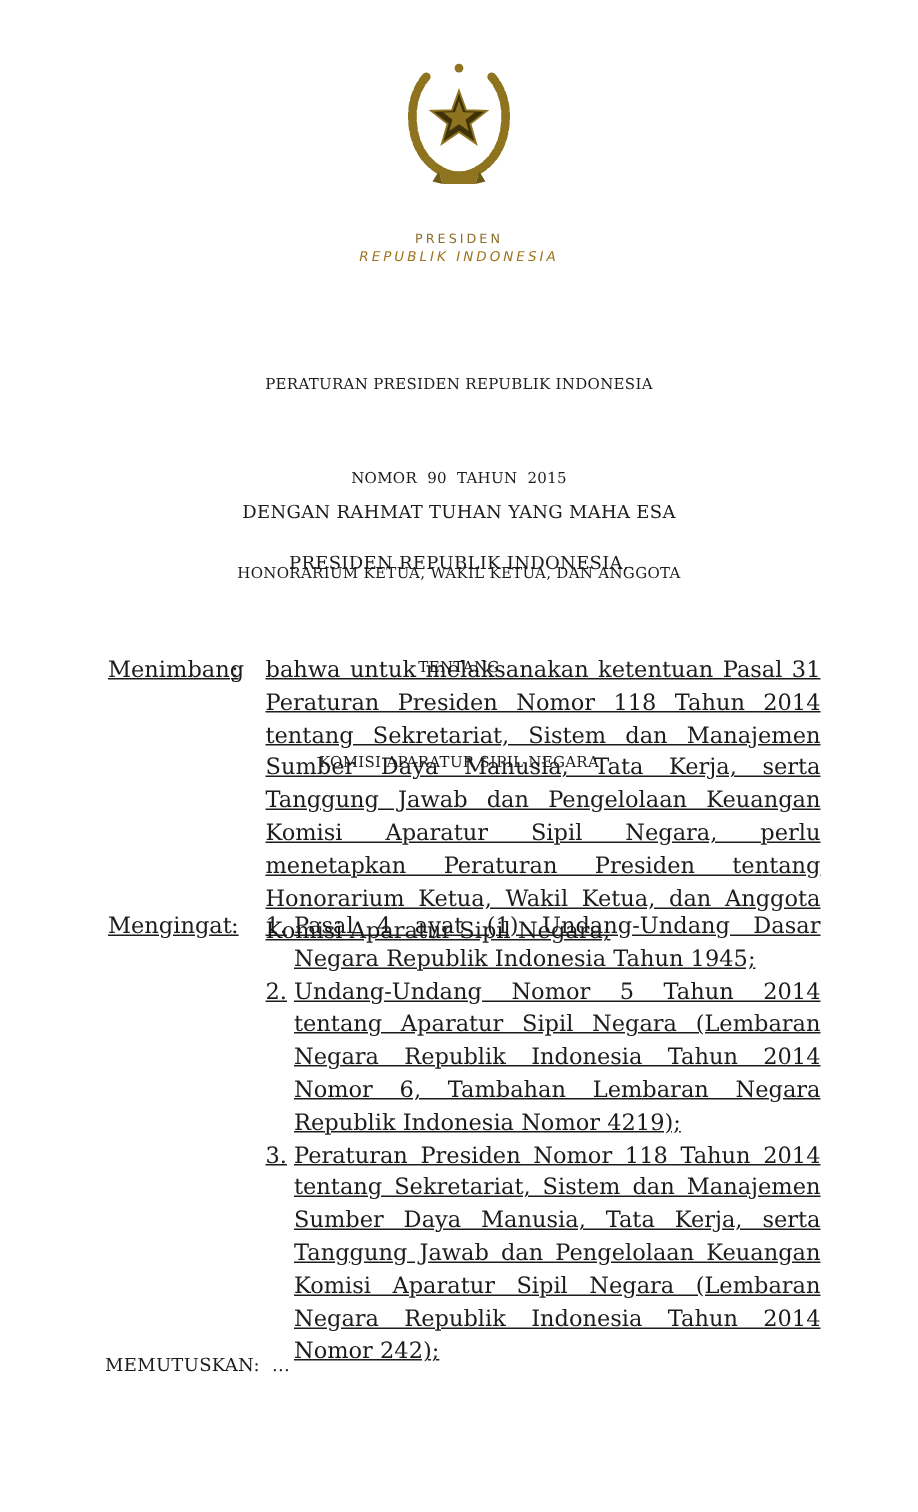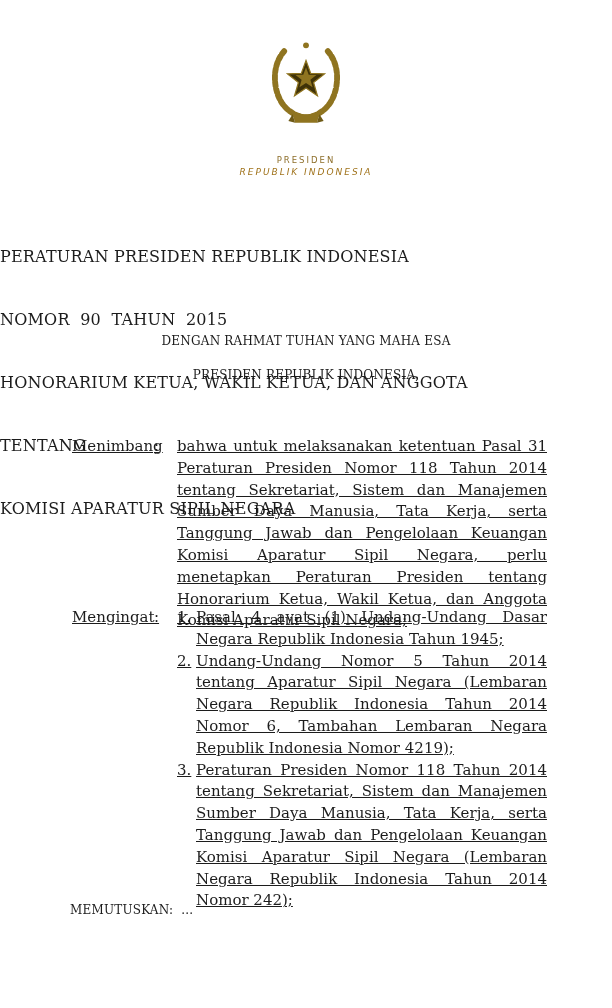--- a/index.html
+++ b/index.html
@@ -44,21 +44,22 @@
     letter-spacing: 2px;
     color: #a0731c;
     font-family: "DejaVu Sans", "Liberation Sans", sans-serif;
     font-style: italic;
   }
   .title-block {
     position: absolute;
     top: 204px;
     left: 0;
     width: 100%;
-    font-size: 16px;
+    text-align: center;
+    font-size: 10px;
     line-height: 21px;
     letter-spacing: 0.2px;
     white-space: pre;
   }
   .invocation {
     position: absolute;
     top: 334px;
     left: 0;
     width: 100%;
     text-align: center;

